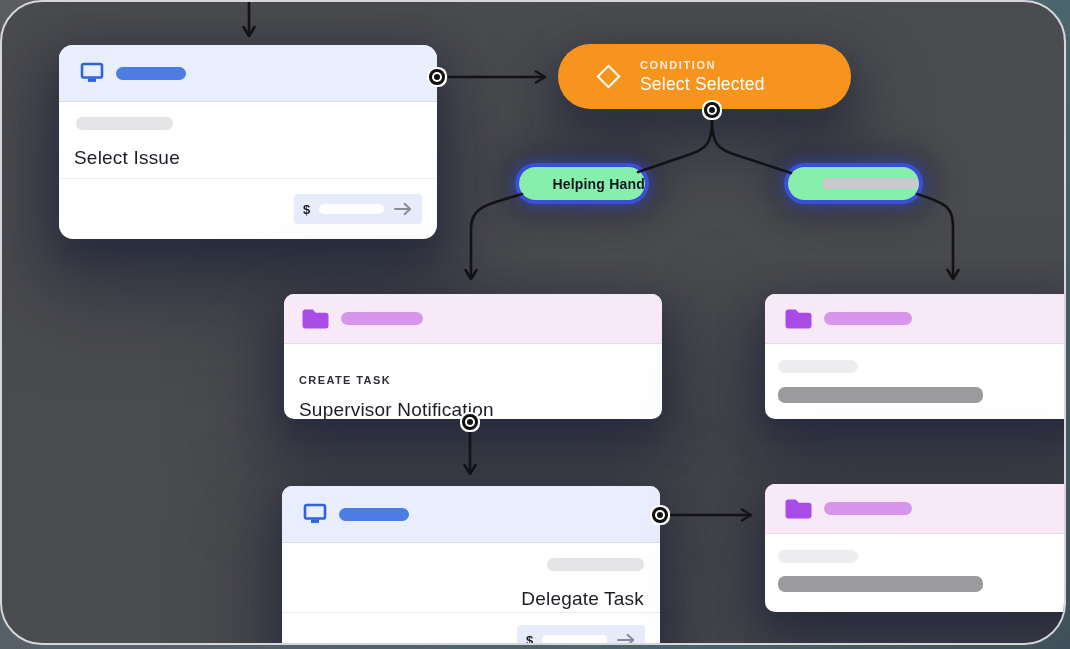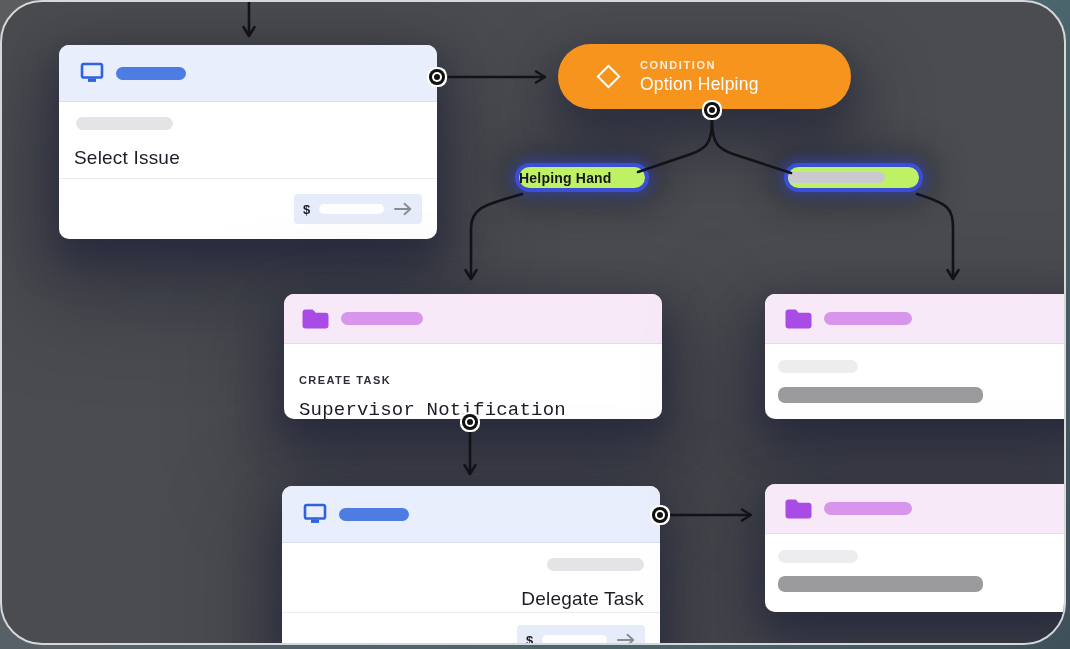--- a/index.html
+++ b/index.html
@@ -54,39 +54,39 @@
     position:absolute;left:556px;top:42px;width:293px;height:65px;border-radius:33px;
     background:#f7941e;display:flex;align-items:center;padding-left:42px;gap:23px;
     box-sizing:border-box;z-index:2;
     box-shadow:0 16px 36px 4px rgba(32,36,56,.55), 0 36px 70px 16px rgba(32,36,56,.4);
   }
   .diamond{width:13px;height:13px;border:2.5px solid #fff;transform:rotate(45deg);flex:none;}
   .cond-badge{font-size:11px;font-weight:600;letter-spacing:1.6px;color:rgba(255,255,255,.85);}
   .cond-title{font-size:17.5px;font-weight:500;color:#fff;margin-top:3px;letter-spacing:.2px;}
   
   .branch{
-    position:absolute;height:21px;border-radius:17px;background:#bef264;z-index:2;
-    display:flex;align-items:center;justify-content:flex-start;box-sizing:border-box;
+    position:absolute;height:33px;border-radius:17px;background:#86efac;z-index:2;
+    display:flex;align-items:center;justify-content:flex-end;box-sizing:border-box;
     box-shadow:0 0 0 4px #3a4ed6, 0 0 13px 7px rgba(56,76,210,.55), 0 0 32px 18px rgba(24,29,52,.45);
     font-size:14px;font-weight:600;color:#15151f;letter-spacing:.2px;cursor:pointer;
   }
   
   svg.edges{position:absolute;left:0;top:0;z-index:3;pointer-events:none;}
   .dot{
     position:absolute;width:6px;height:6px;border-radius:50%;background:#111;z-index:4;
     box-shadow:0 0 0 2px #fff, 0 0 0 5px #111, 0 0 0 7px #fff;cursor:pointer;
   }
   .icon{flex:none;display:block;}
 </style>
 </head>
 <body>
 
 <div class="stage">
 
-  <div class="card" style="left:57px;top:43px;width:378px;height:194px;display:flex;flex-direction:column;">
+  <div class="card" style="left:57px;top:43px;width:378px;height:194px;display:flex;flex-direction:column;border-radius:14px;">
     <div class="card-header hdr-blue">
       <svg class="icon" width="24" height="22" viewBox="0 0 24 22">
         <rect x="2" y="2" width="20" height="13.5" rx="1.8" fill="none" stroke="#2f63de" stroke-width="2.6"></rect>
         <rect x="8" y="16.5" width="8" height="3.4" fill="#2f63de"></rect>
       </svg>
       <span class="bar bar-accent-blue"></span>
     </div>
     <div class="card-body" style="flex:0 0 76px;box-sizing:border-box;">
       <span class="bar bar-gray" style="display:inline-block;margin-left:2px;"></span>
       <div class="card-title">Select Issue</div>
@@ -99,41 +99,41 @@
           <path d="M2,7 H17 M11.5,1.8 L17.3,7 L11.5,12.2" fill="none" stroke="#8b8b92" stroke-width="1.9" stroke-linecap="round" stroke-linejoin="round"></path>
         </svg>
       </div>
     </div>
   </div>
 
   <div class="condition">
     <span class="diamond"></span>
     <span>
       <div class="cond-badge">CONDITION</div>
-      <div class="cond-title">Option Helping</div>
+      <div class="cond-title">Select Selected</div>
     </span>
   </div>
 
   <div class="branch" style="left:517px;top:165px;width:126px;">
     <span>Helping Hand</span>
   </div>
   <div class="branch" style="left:786px;top:165px;width:131px;">
     <span class="bar-inner"></span>
   </div>
 
   <div class="card" style="left:282px;top:292px;width:378px;height:125px;">
     <div class="card-header hdr-pink" style="padding-left:17px;">
       <svg class="icon" width="28" height="22" viewBox="0 0 28 22">
         <path d="M1.5,4.5 a3,3 0 0 1 3,-3 h7.2 l3,3.2 h9.8 a3,3 0 0 1 3,3 v9.8 a3,3 0 0 1 -3,3 h-20 a3,3 0 0 1 -3,-3 z" fill="#a94be5"></path>
       </svg>
       <span class="bar bar-accent-purple"></span>
     </div>
     <div class="card-body" style="padding-top:25px;">
       <div class="kicker">CREATE TASK</div>
-      <div class="card-title" style="font-family:Liberation Mono, monospace;">Supervisor Notification</div>
+      <div class="card-title" style="">Supervisor Notification</div>
     </div>
   </div>
 
   <div class="card" style="left:763px;top:292px;width:330px;height:125px;">
     <div class="card-header hdr-pink" style="padding-left:19px;">
       <svg class="icon" width="28" height="22" viewBox="0 0 28 22">
         <path d="M1.5,4.5 a3,3 0 0 1 3,-3 h7.2 l3,3.2 h9.8 a3,3 0 0 1 3,3 v9.8 a3,3 0 0 1 -3,3 h-20 a3,3 0 0 1 -3,-3 z" fill="#a94be5"></path>
       </svg>
       <span class="bar bar-accent-purple" style="width:88px;"></span>
     </div>

